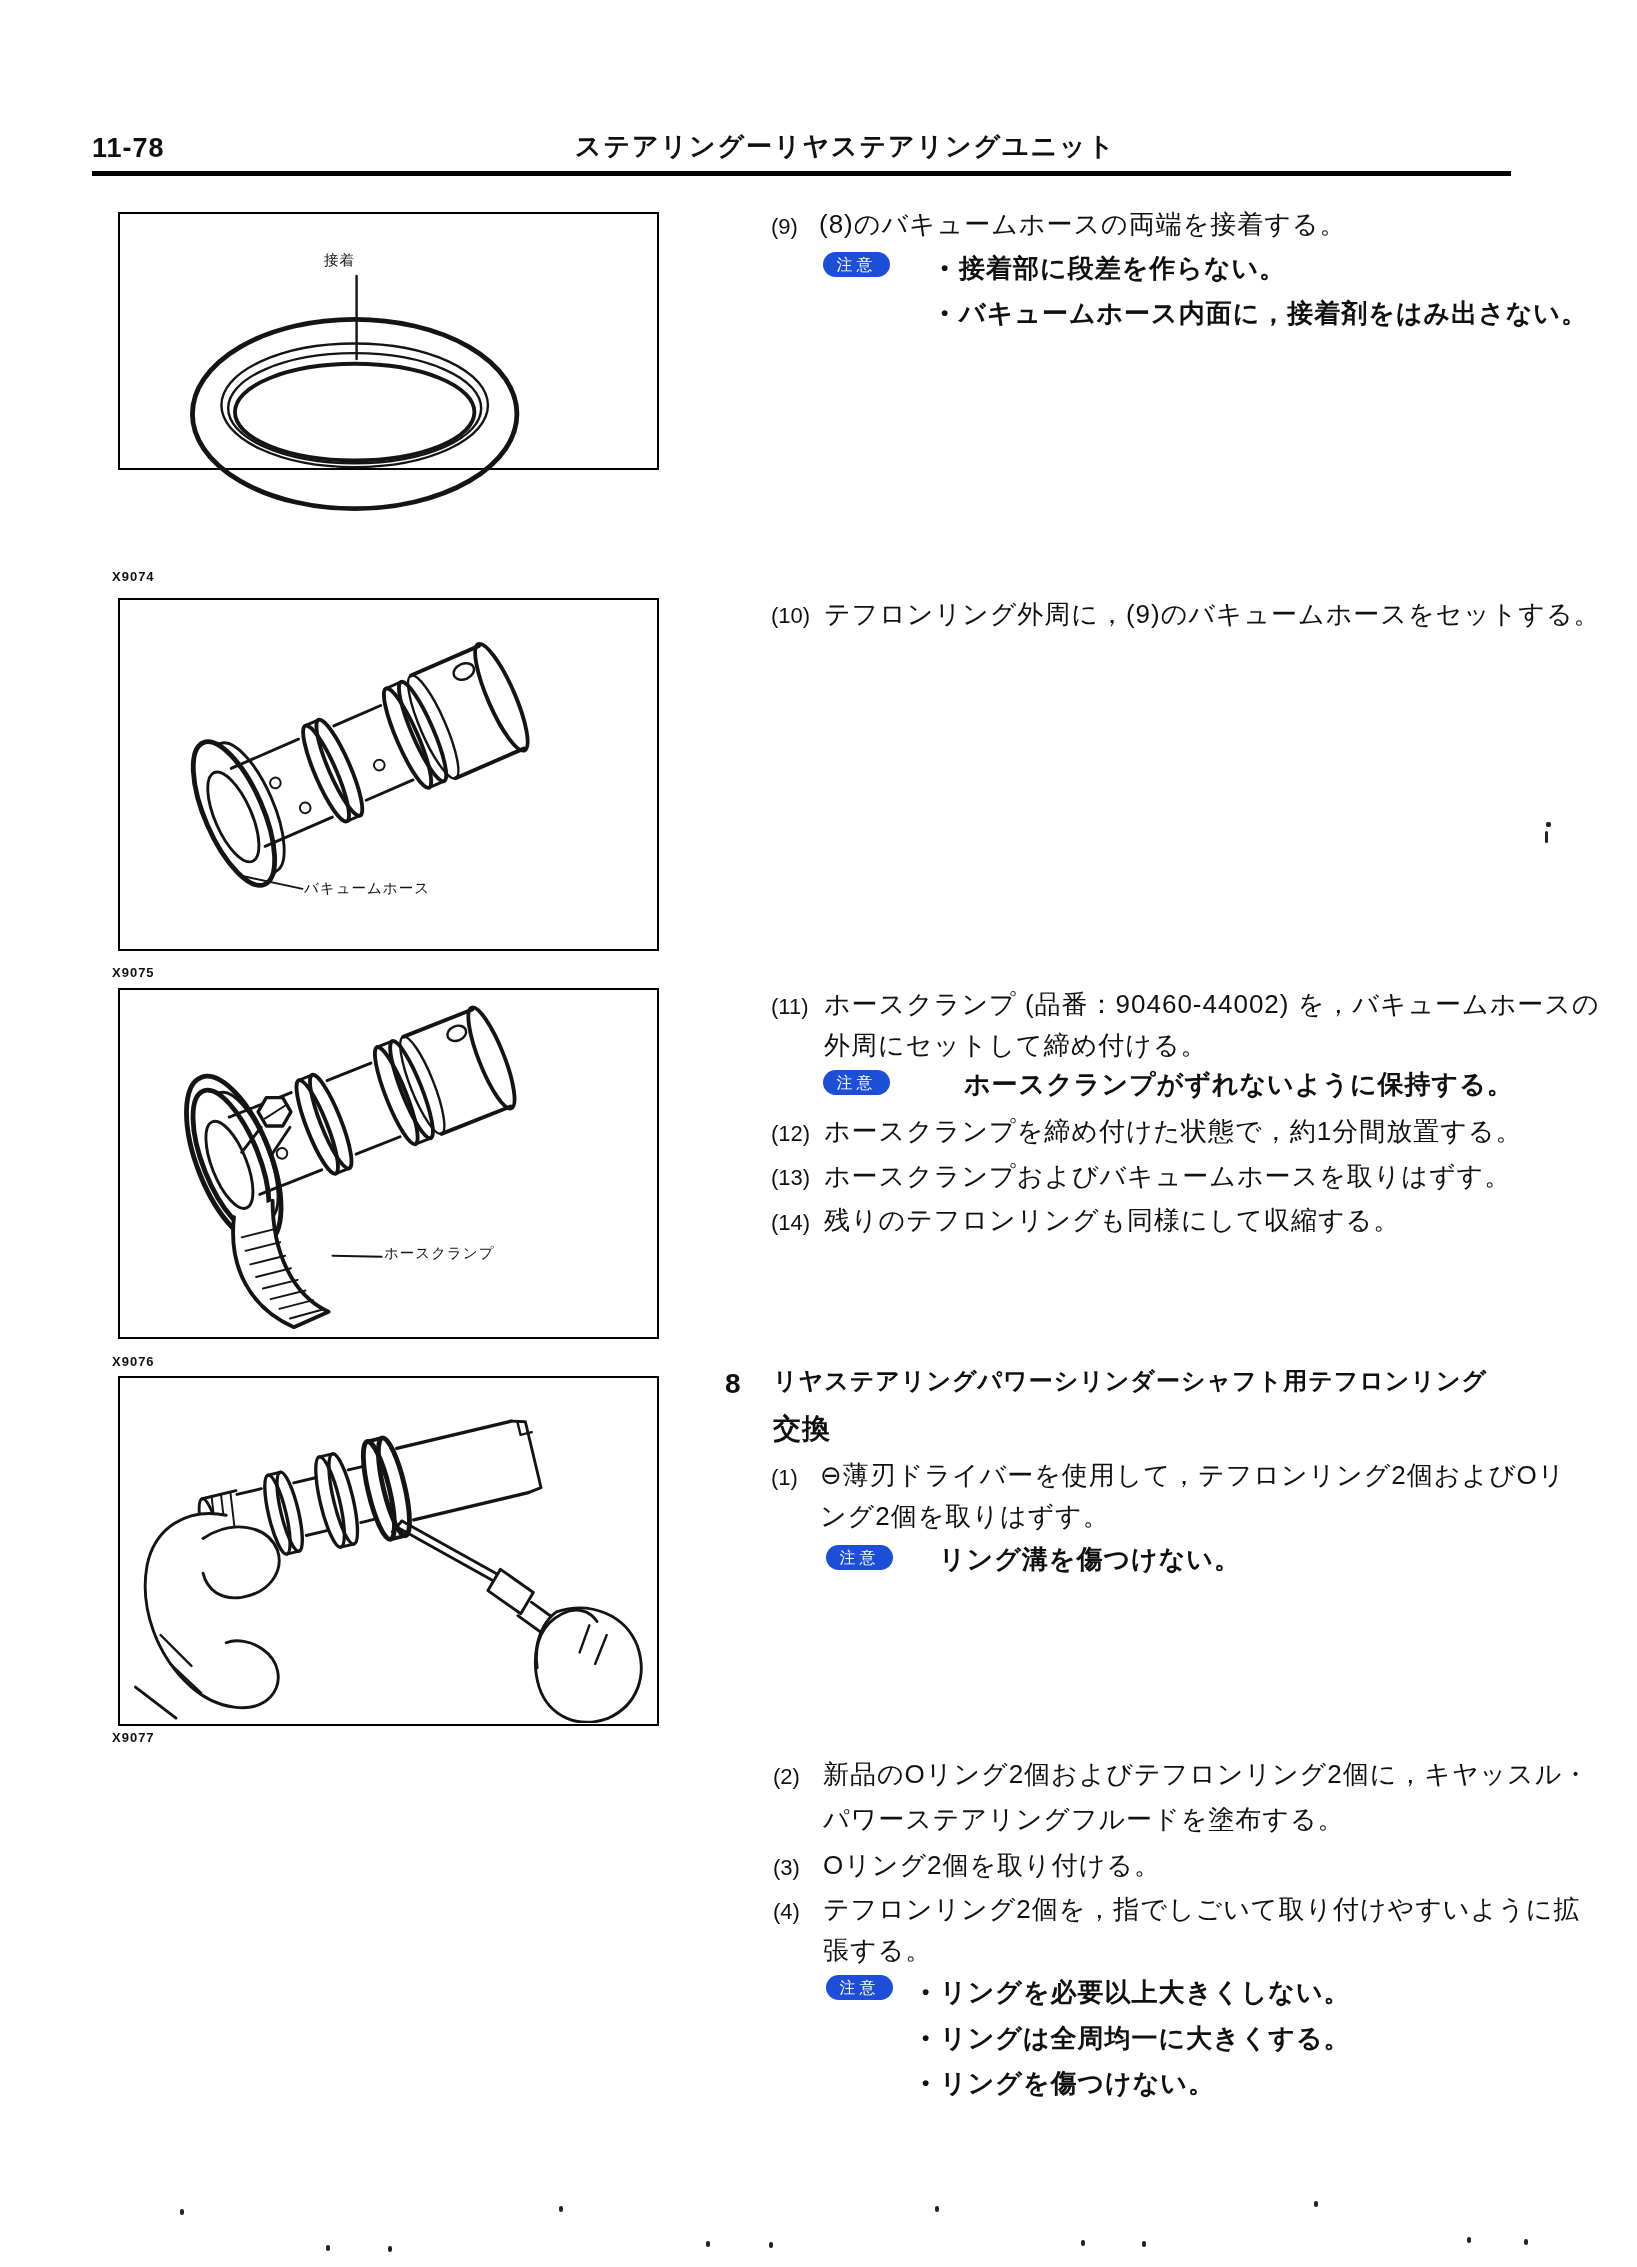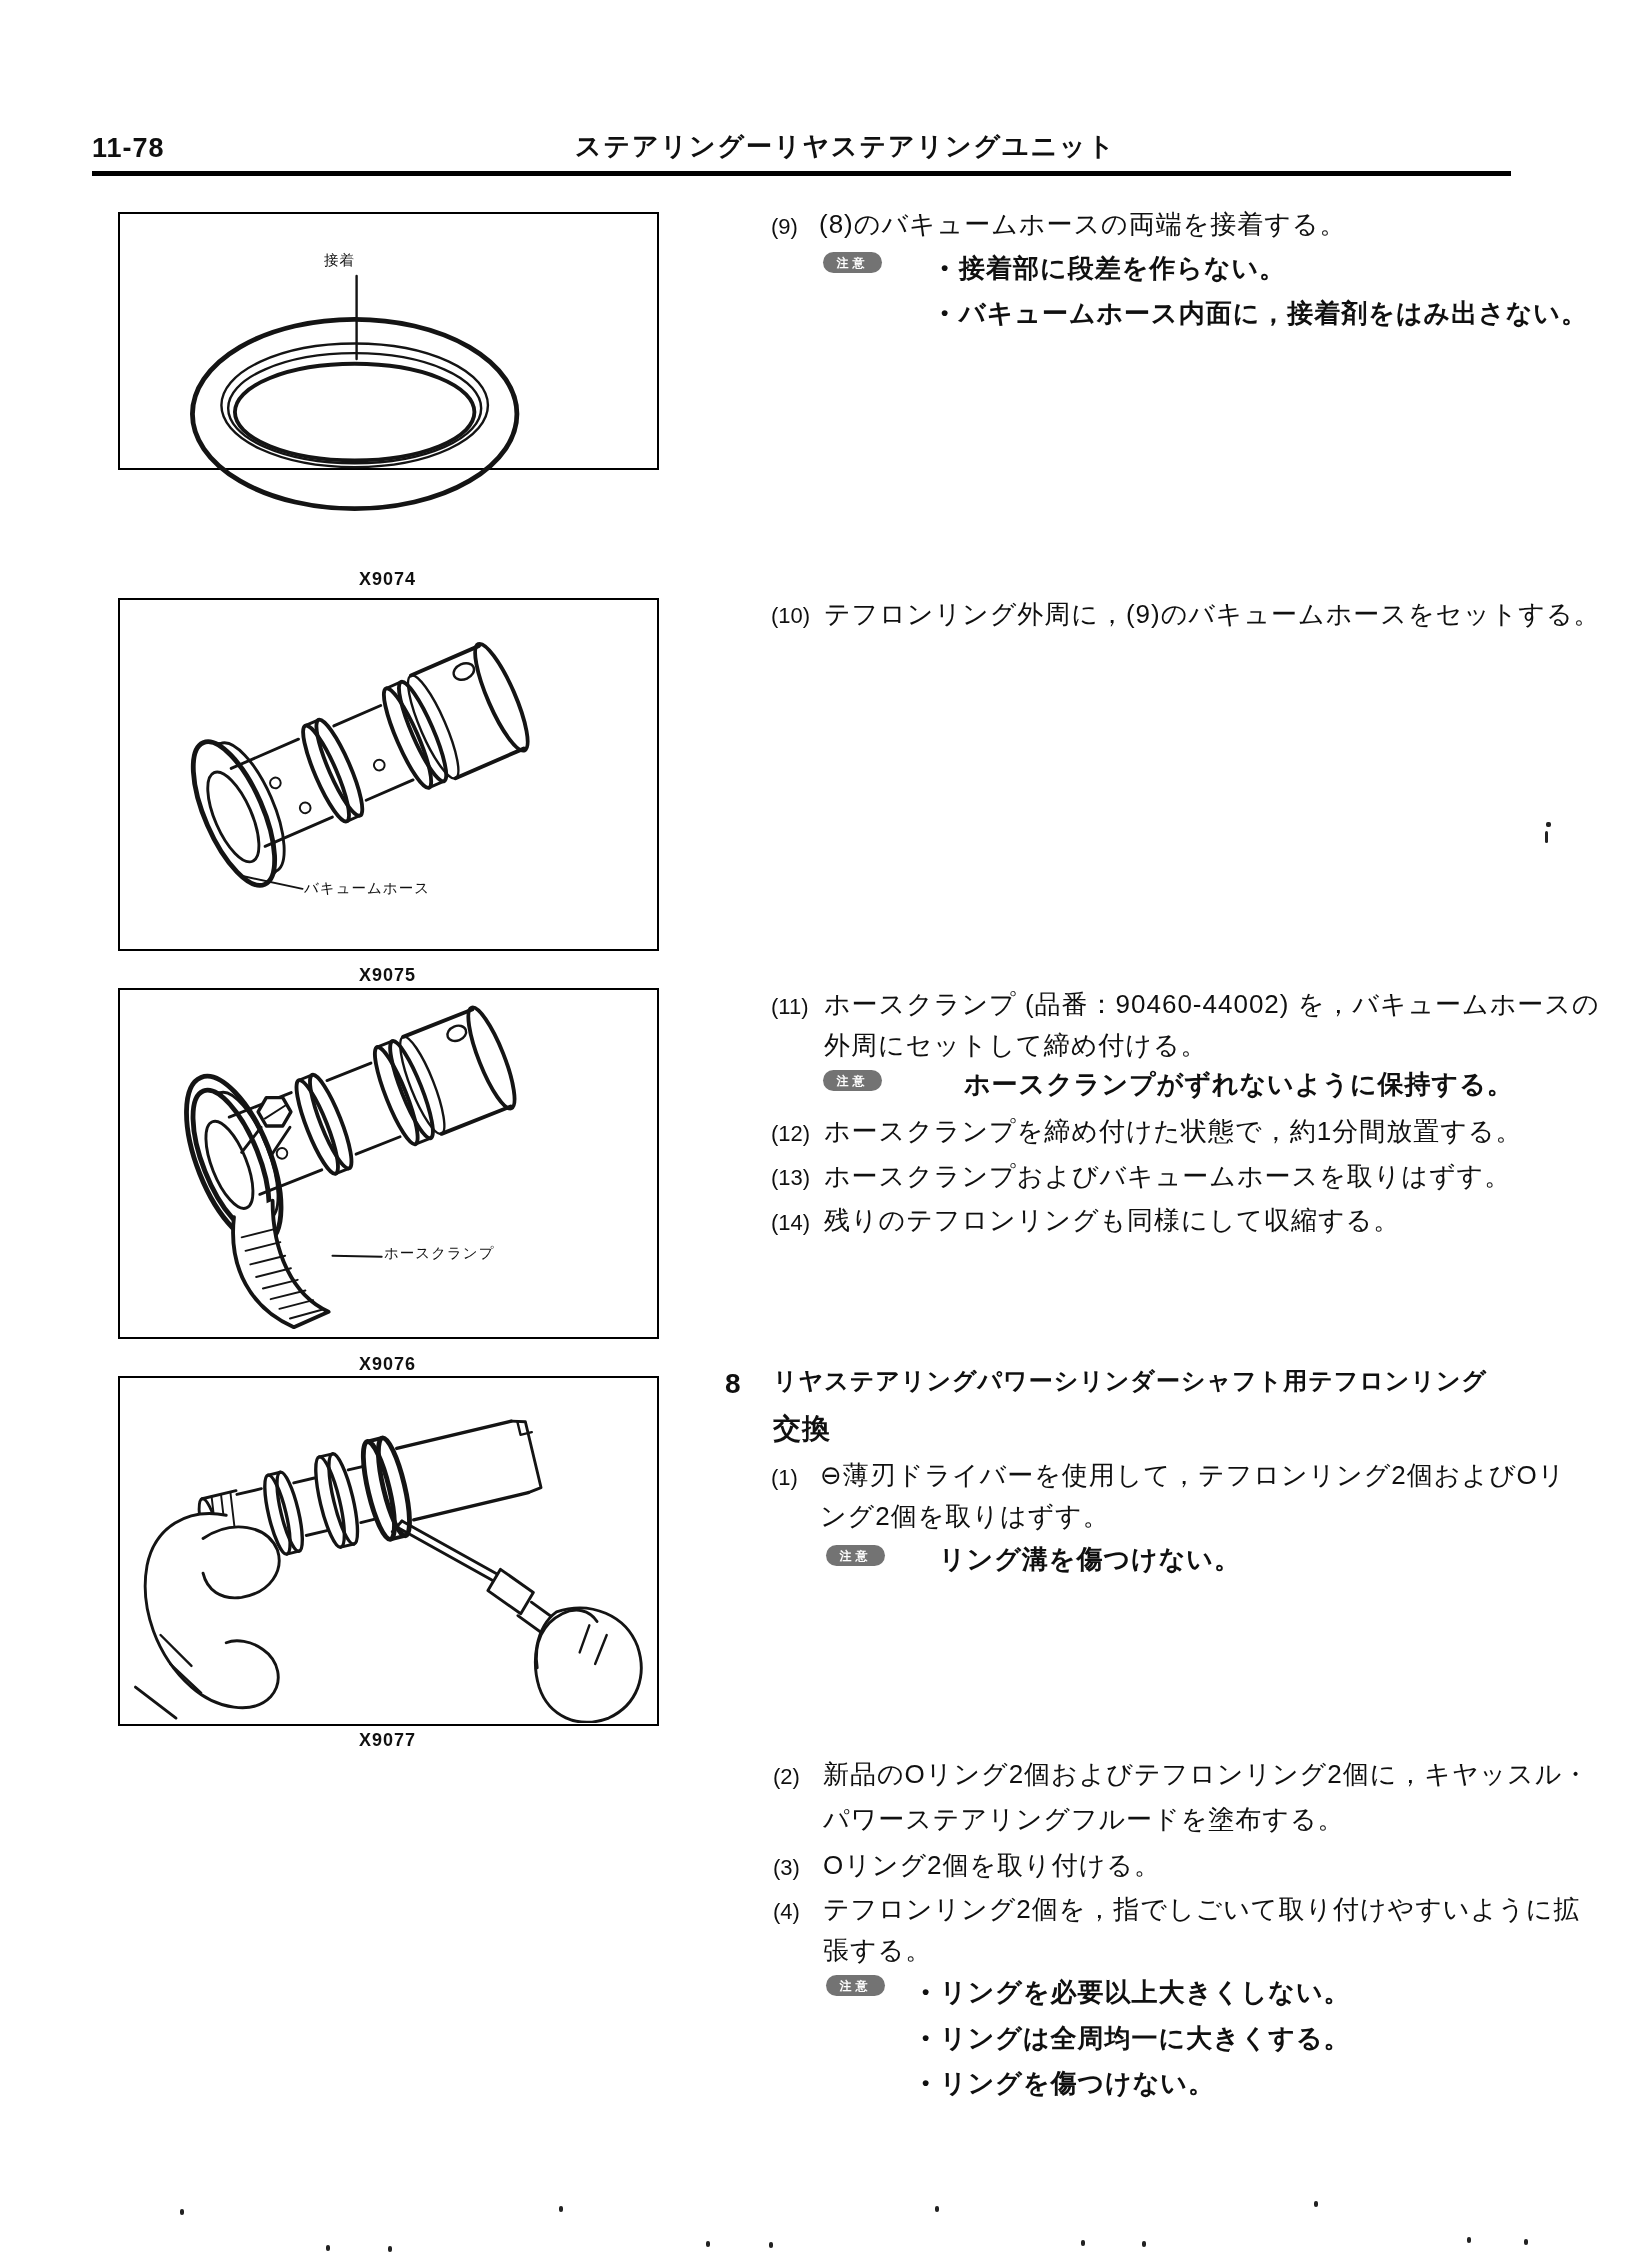--- a/index.html
+++ b/index.html
@@ -5,25 +5,25 @@
   html,body{margin:0;padding:0;background:#e8e8e8;}
   .page{position:relative;width:1638px;height:2267px;background:#ffffff;overflow:hidden;
         font-family:"Liberation Sans","DejaVu Sans",sans-serif;color:#101010;}
   .t{position:absolute;white-space:nowrap;font-size:26px;letter-spacing:1px;line-height:1.15;}
   .num{font-size:22px;letter-spacing:0;}
   .bold{font-weight:bold;}
   .title{font-size:26px;font-weight:bold;letter-spacing:1.9px;}
   .pagenum{font-size:27px;font-weight:bold;letter-spacing:1px;}
   .rule{position:absolute;left:92px;top:171px;width:1419px;height:4.8px;background:#000;}
   .fig{position:absolute;left:118px;width:541px;border:2.9px solid #000;background:#fff;box-sizing:border-box;}
-  .figid{position:absolute;left:118px;width:539px;text-align:center;font-weight:bold;
-         font-size:18px;letter-spacing:1px;}
+  .figid{position:absolute;left:112px;width:539px;text-align:left;font-weight:bold;
+         font-size:13px;letter-spacing:1px;}
   .callout{position:absolute;font-size:14.5px;letter-spacing:1px;}
-  .badge{position:absolute;background:#737373;color:#fff;border-radius:15.4px;font-weight:bold;
-         font-size:12px;letter-spacing:3.9px;line-height:1;padding:4.8px 13.5px 3.9px 13.5px;}
+  .badge{position:absolute;background:#1d4ed8;color:#fff;border-radius:15.4px;font-weight:normal;
+         font-size:16px;letter-spacing:3.9px;line-height:1;padding:4.8px 13.5px 3.9px 13.5px;}
   .note{font-weight:bold;}
   .noteitem{position:absolute;white-space:nowrap;font-size:26px;font-weight:bold;letter-spacing:1px;}
   .noteitem .bl{display:inline-block;margin-right:9.7px;font-size:21px;vertical-align:1.9px;}
   svg{display:block;}
   .ln{stroke:#141414;fill:none;stroke-linecap:round;stroke-linejoin:round;}
   .wh{fill:#ffffff;stroke:#141414;stroke-linecap:round;stroke-linejoin:round;}
   .nz{position:absolute;background:#222;border-radius:1.9px;width:3.9px;height:5.8px;}
 </style>
 </head>
 <body>

